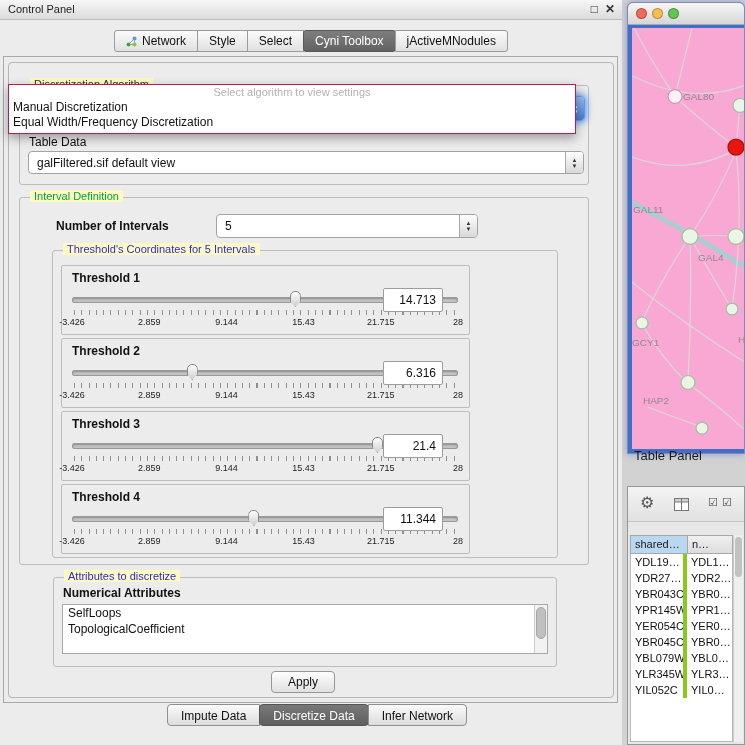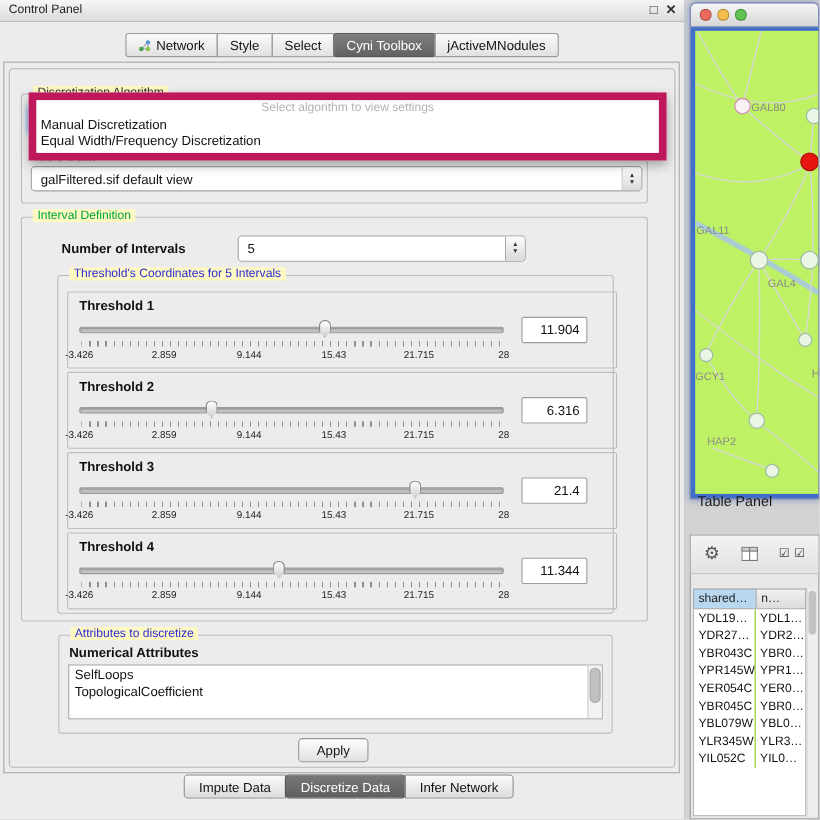--- a/index.html
+++ b/index.html
@@ -40,21 +40,21 @@
   .stepper.bluecap i{color:#fff}
   .combo.focus{left:8px;top:10px;width:557px;height:25px;box-shadow:0 0 6px 2px rgba(92,152,240,.9);border-color:#6f9ae0}
   .td-label{position:absolute;left:9px;top:49px;font-size:12px;color:#111}
   .combo.tabledata{left:8px;top:65px;width:556px;height:23px}
 
   .interval{left:10px;top:134px;width:570px;height:368px}
   .numlabel{position:absolute;left:36px;top:21px;font-size:12px;font-weight:bold;color:#111}
   .combo.num{left:196px;top:16px;width:262px}
 
   .thrgroup{left:32px;top:52px;width:506px;height:308px}
-  .thr-box{position:absolute;left:8px;width:500px;height:70px;border:1px solid #bdbdbd;border-radius:2px;box-sizing:border-box}
+  .thr-box{position:absolute;left:8px;width:409px;height:70px;border:1px solid #bdbdbd;border-radius:2px;box-sizing:border-box}
   .thr-label{position:absolute;left:10px;top:5px;font-size:12px;font-weight:bold;color:#111}
   .slider{position:absolute;left:10px;top:24px;width:386px;height:42px}
   .track{position:absolute;left:0;right:0;top:7px;height:4px;background:#c6c6c6;border:1px solid #9a9a9a;border-radius:2px;
          box-shadow:inset 0 1px 2px rgba(0,0,0,.3)}
   .thumb{position:absolute;top:1px;width:11px;height:16px;background:linear-gradient(#ffffff,#cfcfcf);
          border:1px solid #868686;border-radius:5px 5px 3px 3px;box-sizing:border-box;
          clip-path:polygon(0 0,100% 0,100% 62%,50% 100%,0 62%)}
   .ticks{position:absolute;left:2px;right:2px;top:20px;height:5px;
          background:repeating-linear-gradient(90deg,#8f8f8f 0 1px,transparent 1px 7.3px)}
   .tlbl{position:absolute;top:27px;font-size:9px;color:#222;transform:translateX(-50%);white-space:nowrap}
@@ -64,60 +64,60 @@
   .attrs{left:44px;top:514px;width:504px;height:90px}
   .attr-title{position:absolute;left:9px;top:8px;font-size:12px;font-weight:bold;color:#111}
   .listbox{position:absolute;left:8px;top:26px;width:486px;height:50px;background:#fff;border:1px solid #a8a8a8;overflow:hidden;box-sizing:border-box}
   .listitem{font-size:12px;color:#111;padding-left:5px;height:16px;line-height:16px;white-space:nowrap}
   .vscroll{position:absolute;right:0;top:0;bottom:0;width:12px;background:#f2f2f2;border-left:1px solid #ccc}
   .vthumb{position:absolute;left:1px;right:1px;top:2px;height:30px;background:#c0c0c0;border:1px solid #a6a6a6;border-radius:5px}
 
   .applybtn{position:absolute;left:262px;top:608px;width:64px;height:22px;font-size:12px;color:#111;font-family:inherit;
             background:linear-gradient(#fefefe,#e0e0e0);border:1px solid #979797;border-radius:4px}
 
-  .popup{position:absolute;left:26px;top:84px;width:566px;height:48px;background:#fff;border:7px solid #be185d;
+  .popup{position:absolute;left:8px;top:84px;width:566px;height:48px;background:#fff;border:1px solid #be185d;
          box-shadow:0 4px 10px rgba(0,0,0,.35);z-index:40}
   .popup-hint{text-align:center;font-size:11px;color:#b2b2b2;height:15px;line-height:15px}
   .popup-opt{font-size:12px;color:#111;padding-left:4px;height:15px;line-height:15px;white-space:nowrap}
   .popup-opt.bold{font-weight:normal}
 
   .bottomtabs{position:absolute;left:0;right:0;top:704px;display:flex;justify-content:center}
   .btab{height:22px;line-height:22px;padding:0 13px;font-size:12px;color:#111;border:1px solid #8f8f8f;
         background:linear-gradient(#fafafa,#dcdcdc);margin-left:-1px;box-sizing:border-box}
   .btab:first-child{border-radius:4px 0 0 4px;margin-left:12px}
   .btab:last-child{border-radius:0 4px 4px 0}
   .btab.sel{background:linear-gradient(#787878,#5f5f5f);color:#fff;border-color:#545454;border-radius:4px}
 
   
   .right{position:absolute;left:622px;top:0;width:123px;height:745px;background:#d2d2d2}
   .netwin{position:absolute;left:5px;top:2px;width:118px;height:452px;background:#3f6fc8;border:1px solid #88a;
           border-radius:6px 6px 0 0;box-shadow:0 0 7px rgba(70,110,200,.55);box-sizing:border-box}
   .net-titlebar{position:absolute;left:0;right:0;top:0;height:21px;background:linear-gradient(#f7f7f7,#d6d6d6);
                 border-bottom:1px solid #aaa;border-radius:5px 5px 0 0}
   .light{position:absolute;top:5px;width:11px;height:11px;border-radius:50%;border:1px solid rgba(0,0,0,.25);box-sizing:border-box}
-  .netcanvas{position:absolute;left:4px;right:0;top:25px;bottom:4px;background:#bef264;overflow:hidden}
+  .netcanvas{position:absolute;left:4px;right:0;top:25px;bottom:4px;background:#f9a8d4;overflow:hidden}
   .netcanvas svg{width:100%;height:100%;display:block}
 
   .tp-label{position:absolute;left:12px;top:448px;font-size:13px;color:#1a1a1a}
   .tablewin{position:absolute;left:5px;top:486px;width:118px;height:259px;background:#e7e7e7;border:1px solid #979797;box-sizing:border-box}
   .tp-toolbar{position:absolute;left:0;right:0;top:0;height:34px;background:linear-gradient(#f3f3f3,#e1e1e1);border-bottom:1px solid #c6c6c6}
   .ticon{position:absolute;color:#555}
   .ticon.gear{left:12px;top:6px;font-size:16px}
   .ticon.cols{left:46px;top:10px}
   .ticon.chk1{left:80px;top:9px;font-size:11px;color:#444}
   .ticon.chk2{left:94px;top:9px;font-size:11px;color:#444}
   .tp-head{position:absolute;left:2px;right:11px;top:48px;height:19px;display:flex}
   .tp-hcell{font-size:11px;color:#222;border:1px solid #a8a8a8;border-left:none;line-height:17px;padding-left:4px;
             background:linear-gradient(#f0f0f0,#dddddd);overflow:hidden;white-space:nowrap;box-sizing:border-box;flex:1}
   .tp-hcell:first-child{border-left:1px solid #a8a8a8;width:58px;flex:none}
   .tp-hcell.sel{background:#b9d7ee}
   .tp-rows{position:absolute;left:2px;right:11px;top:67px;bottom:2px;background:#fff;border:1px solid #b8b8b8;border-top:none;overflow:hidden;box-sizing:border-box}
   .tp-row{display:flex;height:16px;line-height:16px}
   .tp-cell{font-size:11px;color:#111;padding-left:4px;overflow:hidden;white-space:nowrap;flex:1}
-  .tp-cell:first-child{width:56px;flex:none;border-right:1px solid #84cc16;box-sizing:border-box}
+  .tp-cell:first-child{width:56px;flex:none;border-right:4px solid #84cc16;box-sizing:border-box}
   .tp-scroll{position:absolute;right:1px;top:48px;bottom:2px;width:9px;background:#efefef;border-left:1px solid #ccc}
   .tp-sthumb{position:absolute;left:1px;right:1px;top:2px;height:40px;background:#c2c2c2;border-radius:4px}
 </style>
 </head>
 <body>
 
 <div class="cp">
   <div class="cp-titlebar">
     <span class="cp-title">Control Panel</span>
     <span class="wbtn min">□</span>
@@ -191,21 +191,21 @@
                   <div class="track"></div>
                   <div class="ticks"></div>
                   <div class="thumb" style="left: calc(57.72% - 5px);"></div>
                   <span class="tlbl" style="left: 0%;">-3.426</span>
                   <span class="tlbl" style="left: 20%;">2.859</span>
                   <span class="tlbl" style="left: 40%;">9.144</span>
                   <span class="tlbl" style="left: 60%;">15.43</span>
                   <span class="tlbl" style="left: 80%;">21.715</span>
                   <span class="tlbl" style="left: 100%;">28</span>
                 </div>
-                <div class="valuebox">11.904</div>
+                <div class="valuebox">14.713</div>
               </div>
               <div class="thr-box" style="top: 87px;">
                 <div class="thr-label">Threshold 2</div>
                 <div class="slider">
                   <div class="track"></div>
                   <div class="ticks"></div>
                   <div class="thumb" style="left: calc(31% - 5px);"></div>
                   <span class="tlbl" style="left: 0%;">-3.426</span>
                   <span class="tlbl" style="left: 20%;">2.859</span>
                   <span class="tlbl" style="left: 40%;">9.144</span>

